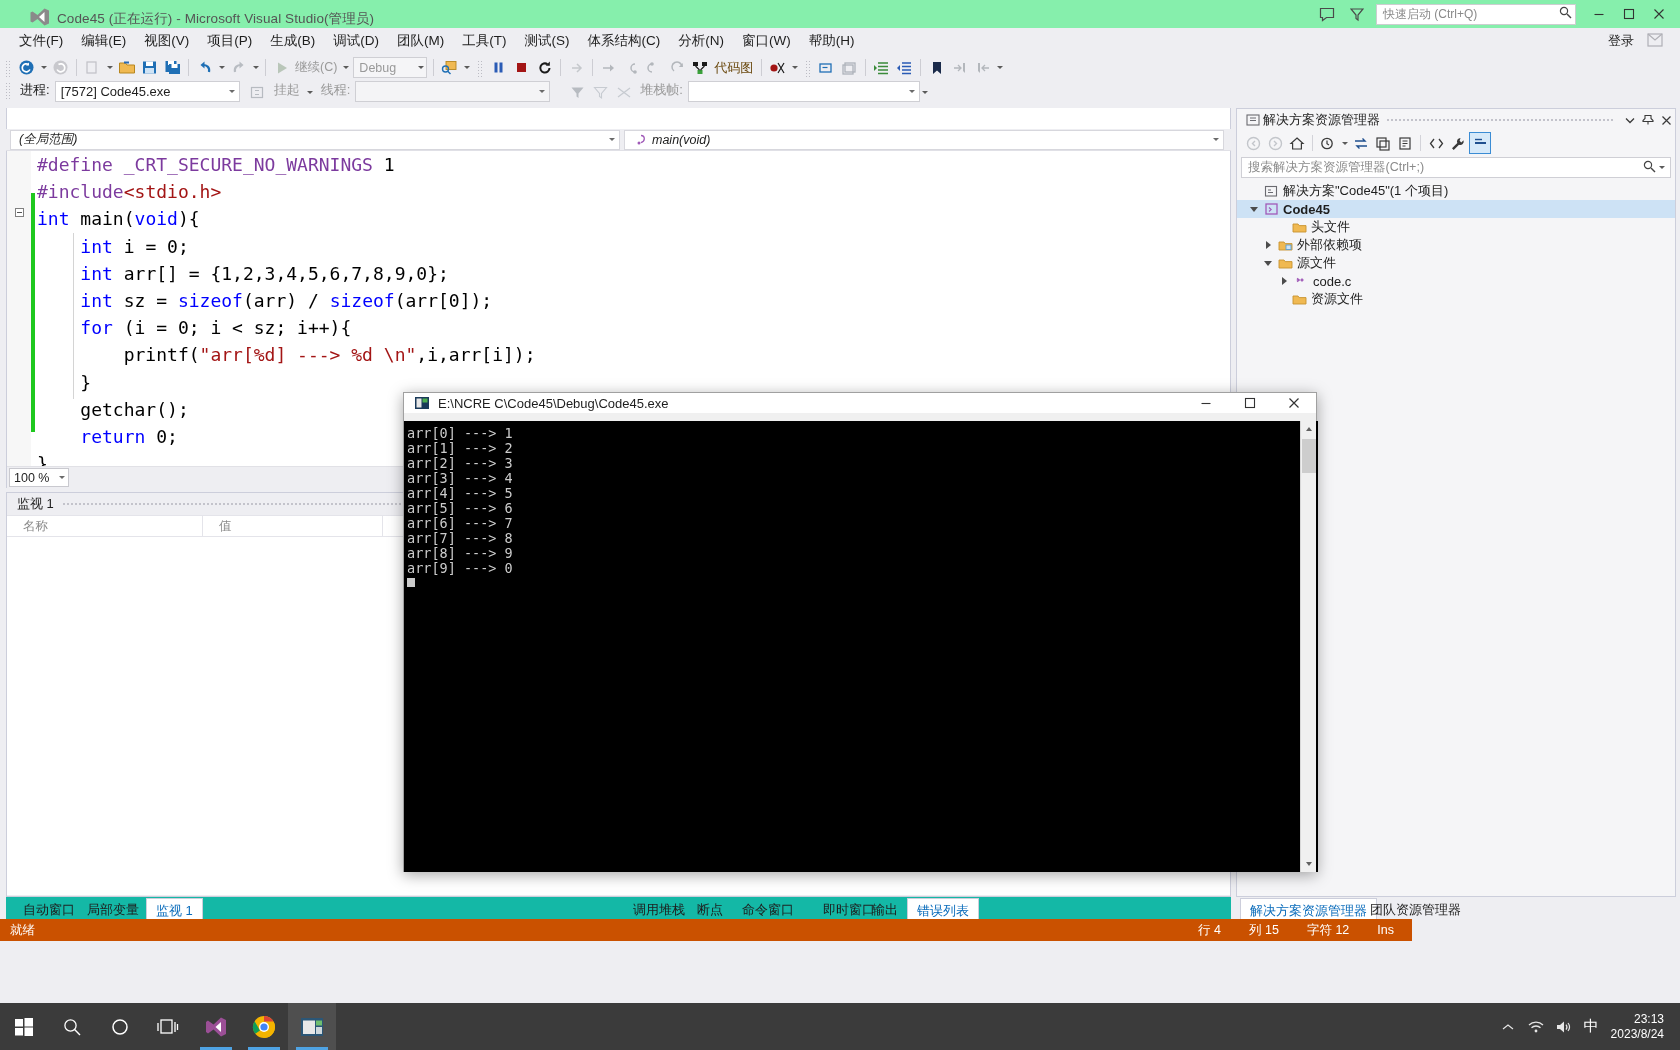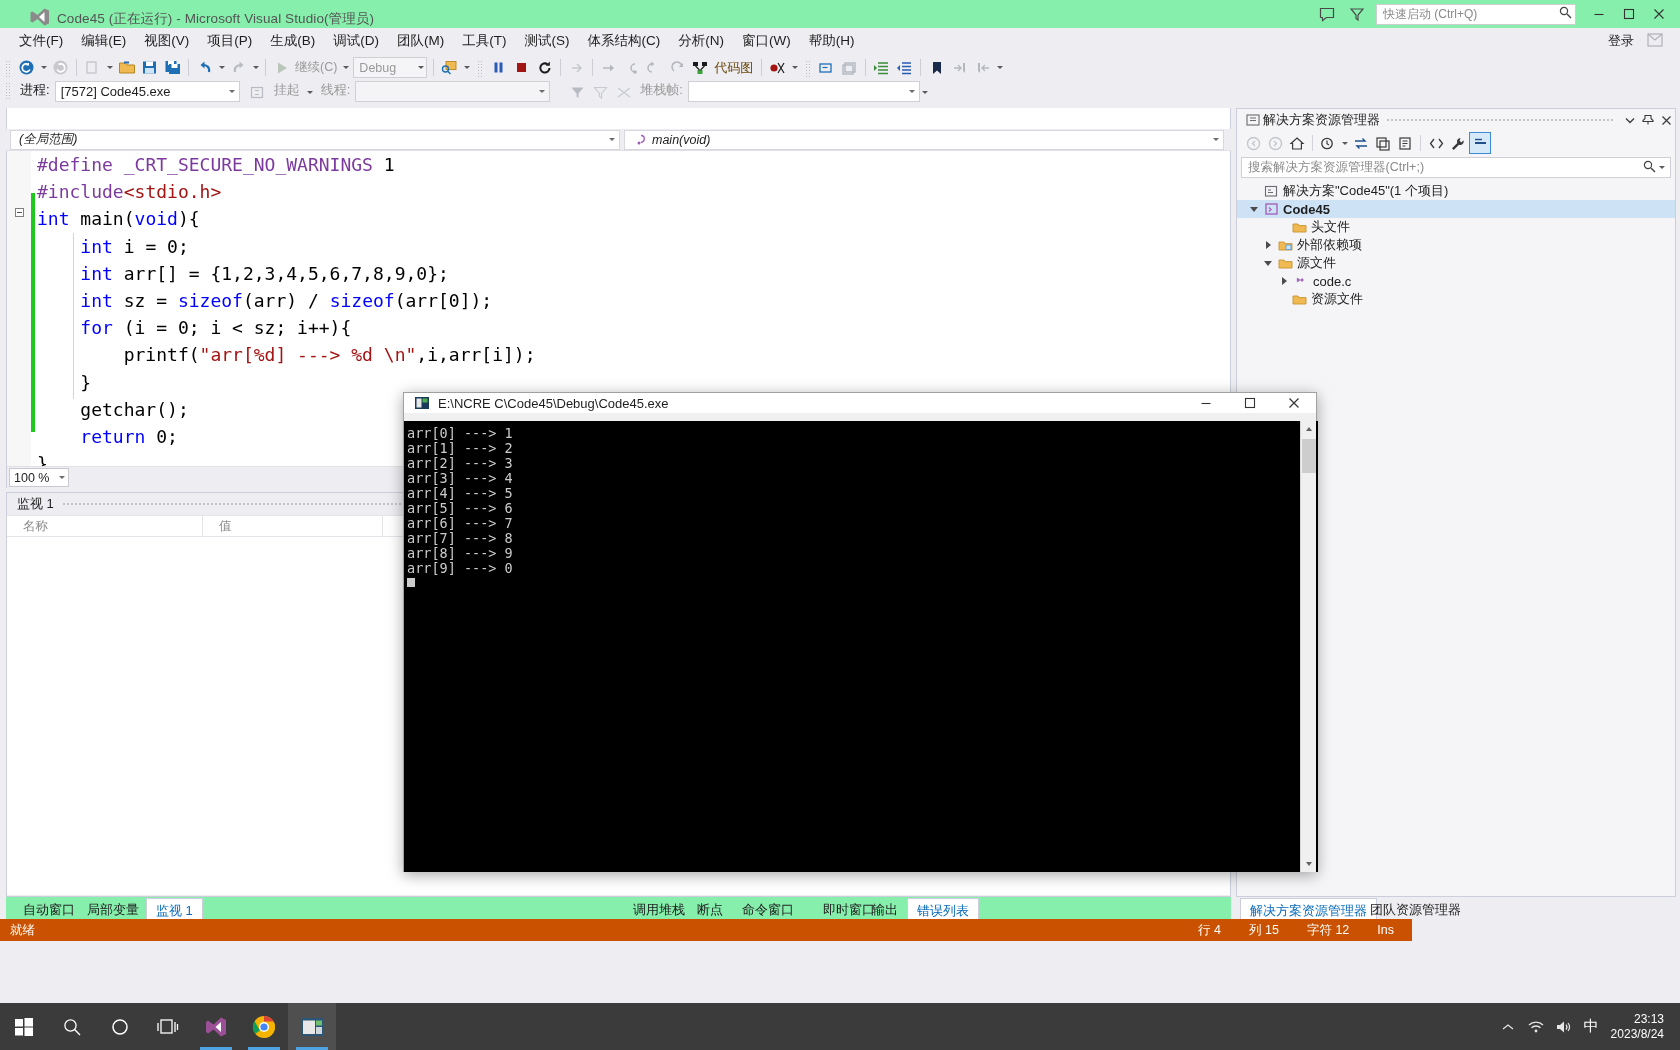--- a/index.html
+++ b/index.html
@@ -151,21 +151,21 @@
     background-size: 4px 4px; background-position: 0 7px; background-repeat: repeat-x; }
   .watch-cols { height: 22px; background:#fff; display:flex; border-top:1px solid #e4e4ea; border-bottom: 1px solid #e4e4ea; }
   .wcol { font-size: 12.5px; color: #8a8a8a; display:flex; align-items:center; padding-left: 16px; border-right: 1px solid #e4e4ea; height: 100%; }
   .wcol.c1 { width: 196px; }
   .wcol.c2 { width: 180px; }
   .wcol.c3 { flex: 1; border-right: none; }
   .watch-body { background:#fff; height: 358px; }
 
   
   .bottom-tabs {
-    position: absolute; top: 897px; left: 6px; width: 1225px; height: 25px; background: #86efac;
+    position: absolute; top: 897px; left: 6px; width: 1225px; height: 25px; background: #14b8a6;
   }
   .btab { position:absolute; top: 1px; height: 24px; display:flex; align-items:center; padding: 0 9px; font-size: 13px; color: #1e1e1e; }
   .btab.sel { background: #fff; border: 1px solid #cccedb; border-bottom: none; color: #0a6cbb; }
 
   .bottom-tabs-right {
     position: absolute; top: 897px; left: 616px; width: 620px; height: 25px;
   }
 
   
   .solexp {

